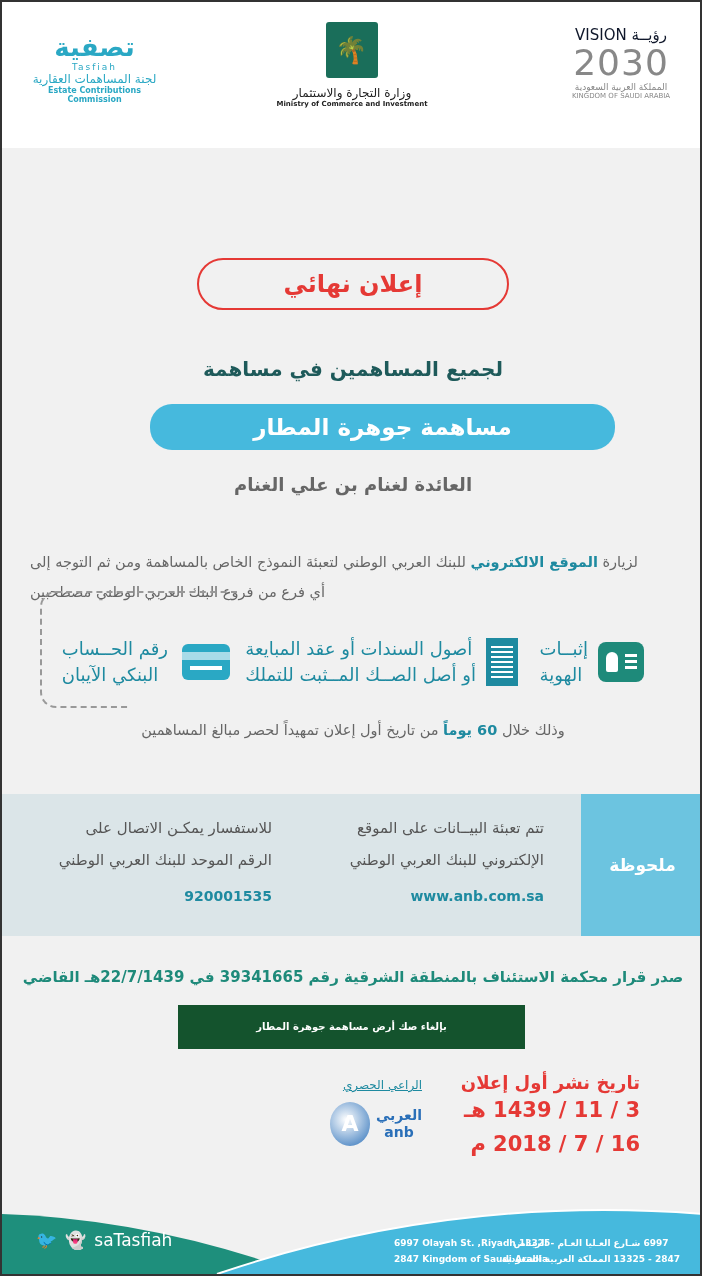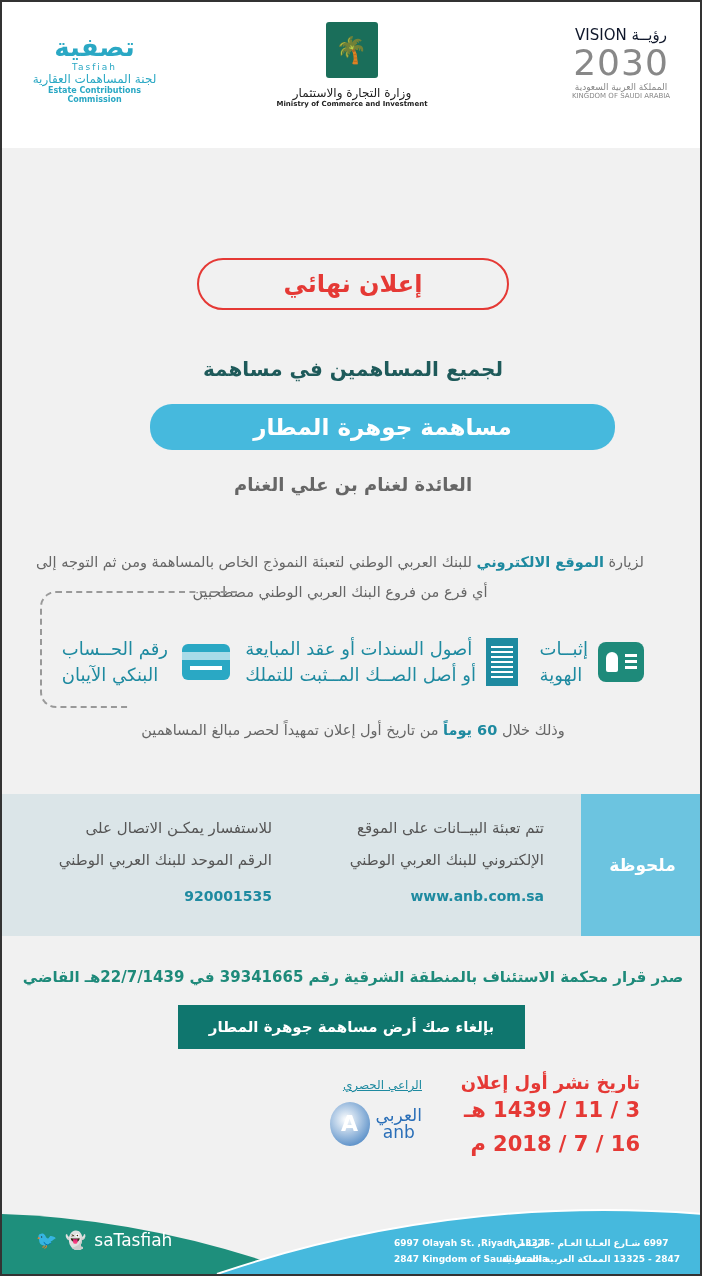--- a/index.html
+++ b/index.html
@@ -18,50 +18,50 @@
 .moci .en{font-size:7px;color:#222;font-weight:bold}
 .vis{right:18px;top:24px;width:130px}
 .vis .t1{font-size:15px;color:#0f172a}
 .vis .t2{font-size:36px;color:#888;font-weight:normal;letter-spacing:1px;line-height:38px}
 .vis .ar{font-size:9px;color:#888;direction:rtl}
 .vis .en{font-size:7px;color:#888}
 .final{position:absolute;left:195px;top:256px;width:312px;height:52px;border:2px solid #e53935;border-radius:26px;text-align:center;line-height:48px;color:#e53935;font-size:24px;font-weight:bold;direction:rtl}
 .t-all{position:absolute;left:0;width:702px;top:355px;text-align:center;color:#1e5a5a;font-size:20px;font-weight:bold;direction:rtl}
 .proj{position:absolute;left:148px;top:402px;width:465px;height:46px;background:#46b9dd;border-radius:22px;text-align:center;line-height:46px;color:#fff;font-size:23px;font-weight:bold;direction:rtl}
 .owner{position:absolute;left:0;width:702px;top:472px;text-align:center;color:#666;font-size:18px;font-weight:bold;direction:rtl}
-.para{position:absolute;right:50px;top:545px;width:620px;text-align:center;direction:rtl;color:#666;font-size:14.5px;line-height:30px}
+.para{position:absolute;right:50px;top:545px;width:620px;text-align:left;direction:rtl;color:#666;font-size:14.5px;line-height:30px}
 .para b{color:#1e8aa0}
 .dash{position:absolute;left:38px;top:589px;width:90px;height:117px;border:2px dashed #999;border-right:none;border-radius:16px 0 0 16px}
 .dash2{position:absolute;left:125px;top:589px;width:110px;border-top:2px dashed #999}
 .req{position:absolute;top:630px;height:60px;display:flex;align-items:center;direction:rtl}
 .req .txt{color:#1e8aa0;font-size:18px;line-height:26px;text-align:left}
 .ico-id{width:46px;height:40px;background:#1e8a7a;border-radius:8px;position:relative}
 .ico-id:before{content:"";position:absolute;left:8px;top:10px;width:12px;height:20px;background:#fff;border-radius:6px 6px 2px 2px}
 .ico-id:after{content:"";position:absolute;right:7px;top:12px;width:12px;height:3px;background:#fff;box-shadow:0 6px 0 #fff,0 12px 0 #fff}
 .ico-doc{width:32px;height:48px;background:#1e8aa0;position:relative}
 .ico-doc:after{content:"";position:absolute;left:5px;top:8px;width:22px;height:2px;background:#fff;box-shadow:0 5px 0 #fff,0 10px 0 #fff,0 15px 0 #fff,0 20px 0 #fff,0 25px 0 #fff,0 30px 0 #fff}
 .ico-card{width:48px;height:36px;background:#2aa8c4;border-radius:6px;position:relative}
 .ico-card:before{content:"";position:absolute;left:0;top:8px;width:48px;height:8px;background:#a8dbe8}
 .ico-card:after{content:"";position:absolute;left:8px;top:22px;width:32px;height:4px;background:#fff}
 .within{position:absolute;left:0;width:702px;top:720px;text-align:center;color:#666;font-size:14.5px;direction:rtl}
 .within b{color:#1e8aa0}
 .note{position:absolute;left:0;top:792px;width:702px;height:142px;background:#dbe5e8}
 .note-lbl{position:absolute;right:0;top:0;width:123px;height:142px;background:#6cc4e0;color:#fff;font-size:17px;font-weight:bold;text-align:center;line-height:142px;direction:rtl}
 .ncol{position:absolute;top:18px;width:220px;text-align:right;direction:rtl;color:#555;font-size:15px;line-height:32px}
 .ncol .lnk{color:#1e8aa0;font-weight:bold;font-size:14px;margin-top:4px}
 .court{position:absolute;left:0;width:702px;top:966px;text-align:center;color:#1e8a7a;font-size:15px;font-weight:bold;direction:rtl}
-.cancel{position:absolute;left:176px;top:1003px;width:347px;height:44px;background:#0f766e;color:#fff;text-align:center;line-height:44px;font-size:15px;font-weight:bold;direction:rtl}
+.cancel{position:absolute;left:176px;top:1003px;width:347px;height:44px;background:#14532d;color:#fff;text-align:center;line-height:44px;font-size:10px;font-weight:bold;direction:rtl}
 .pubdate{position:absolute;right:60px;top:1070px;width:240px;text-align:right;direction:rtl;color:#e53935;font-weight:bold}
 .pubdate .h{font-size:18px;}
 .pubdate .d{font-size:21px;line-height:34px}
 .sponsor{position:absolute;left:320px;top:1076px;width:100px;text-align:right;direction:rtl}
 .sponsor .lbl{color:#1e8aa0;font-size:12px;text-decoration:underline}
 .anb{margin-top:10px;display:flex;align-items:center;justify-content:flex-end;gap:6px;direction:ltr}
 .anb .circ{width:40px;height:44px;border-radius:50%;background:radial-gradient(circle at 40% 40%,#fff,#2a6fb8);color:#fff;font-weight:bold;font-size:22px;text-align:center;line-height:44px}
-.anb .words{color:#2a6fb8;font-weight:normal;font-size:17px;text-align:center;line-height:17px}
+.anb .words{color:#2a6fb8;font-weight:bold;font-size:14px;text-align:center;line-height:17px}
 .foot{position:absolute;left:0;bottom:0;width:702px;height:80px}
 .foot-txt{position:absolute;top:1233px;font-size:9px;color:#fff;line-height:16px;font-weight:bold}
 .social{position:absolute;left:34px;top:1228px;color:#fff;font-size:17px;display:flex;align-items:center;gap:8px}
 </style>
 </head>
 <body>
 
 <div class="hdr">
   <div class="logo tasf">
     <div class="big">تصفية</div>

